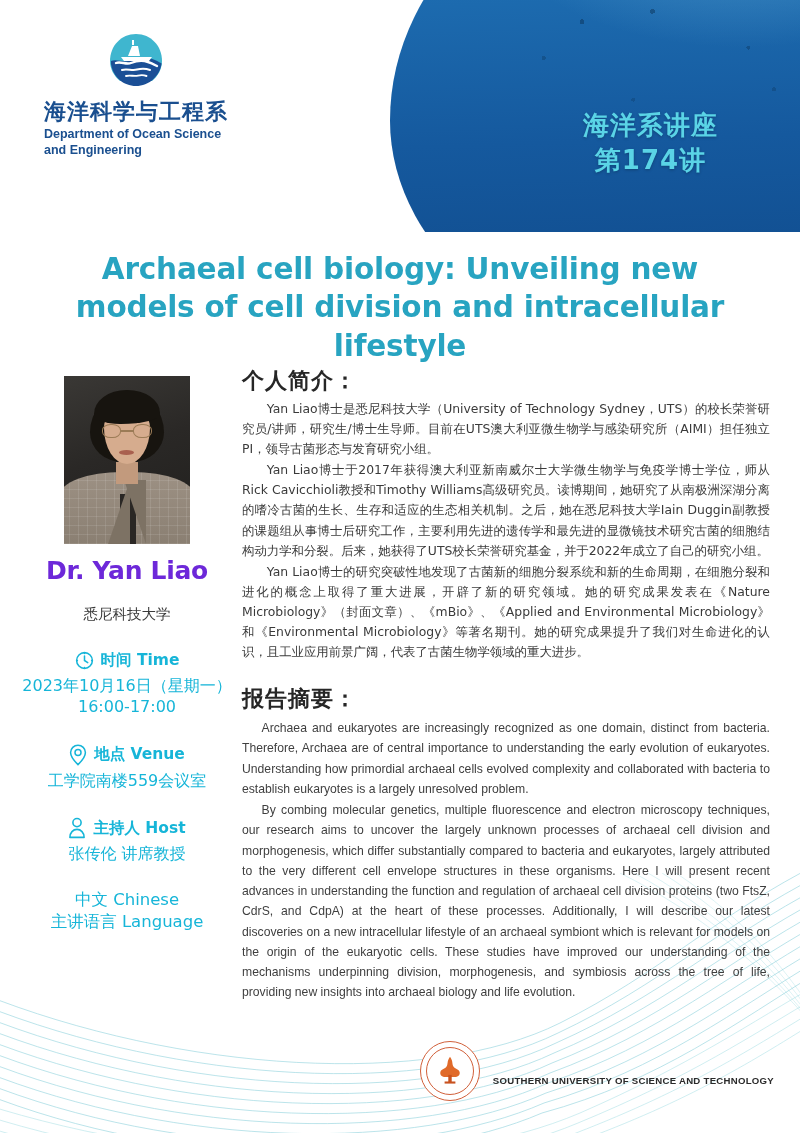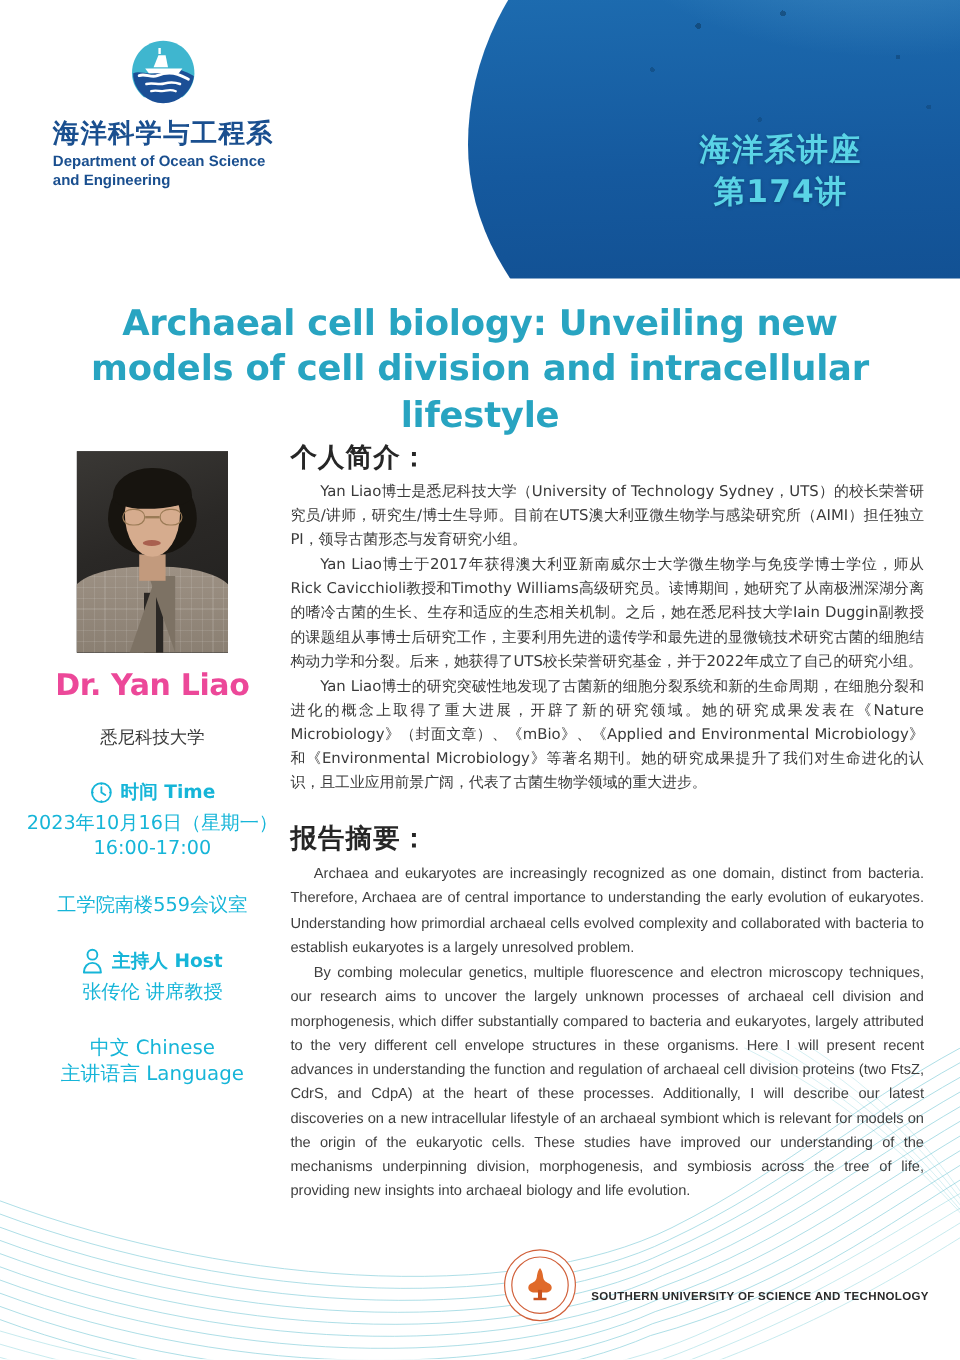--- a/index.html
+++ b/index.html
@@ -223,21 +223,21 @@
     left: 56px; bottom: 0;
     width: 16px; height: 50px;
     background: #2a2724;
   }
 
   .speaker-name {
     margin-top: 12px;
     font-family: "DejaVu Sans", "Liberation Sans", sans-serif;
     font-weight: 700;
     font-size: 25px;
-    color: #ec4899;
+    color: #6d28d9;
     letter-spacing: -0.3px;
   }
   .speaker-affil {
     margin-top: 20px;
     font-family: "DejaVu Sans", "Liberation Sans", sans-serif;
     font-size: 14.5px;
     color: #3a3a3a;
   }
 
   .info-block { margin-top: 26px; }
@@ -435,20 +435,29 @@
       </span>
       <span>时间  Time</span>
     </div>
     <div class="info-val">
       <div>2023年10月16日（星期一）</div>
       <div>16:00-17:00</div>
     </div>
   </div>
 
   <div class="info-block">
+    <div class="info-head">
+      <span>
+        <svg width="18" height="22" viewBox="0 0 18 22">
+          <path d="M9 1.2 C4.9 1.2 1.6 4.5 1.6 8.6 C1.6 13.6 9 20.6 9 20.6 C9 20.6 16.4 13.6 16.4 8.6 C16.4 4.5 13.1 1.2 9 1.2 Z" fill="none" stroke="#16b5d8" stroke-width="1.5"></path>
+          <circle cx="9" cy="8.5" r="3" fill="none" stroke="#16b5d8" stroke-width="1.5"></circle>
+        </svg>
+      </span>
+      <span>地点 Venue</span>
+    </div>
     <div class="info-val">工学院南楼559会议室</div>
   </div>
 
   <div class="info-block">
     <div class="info-head">
       <span>
         <svg width="18" height="22" viewBox="0 0 18 22">
           <circle cx="9" cy="5.6" r="4.1" fill="none" stroke="#16b5d8" stroke-width="1.6"></circle>
           <path d="M1.9 20.4 C1.9 15.6 5.1 12.4 9 12.4 C12.9 12.4 16.1 15.6 16.1 20.4 Z" fill="none" stroke="#16b5d8" stroke-width="1.6" stroke-linejoin="round"></path>
         </svg>

